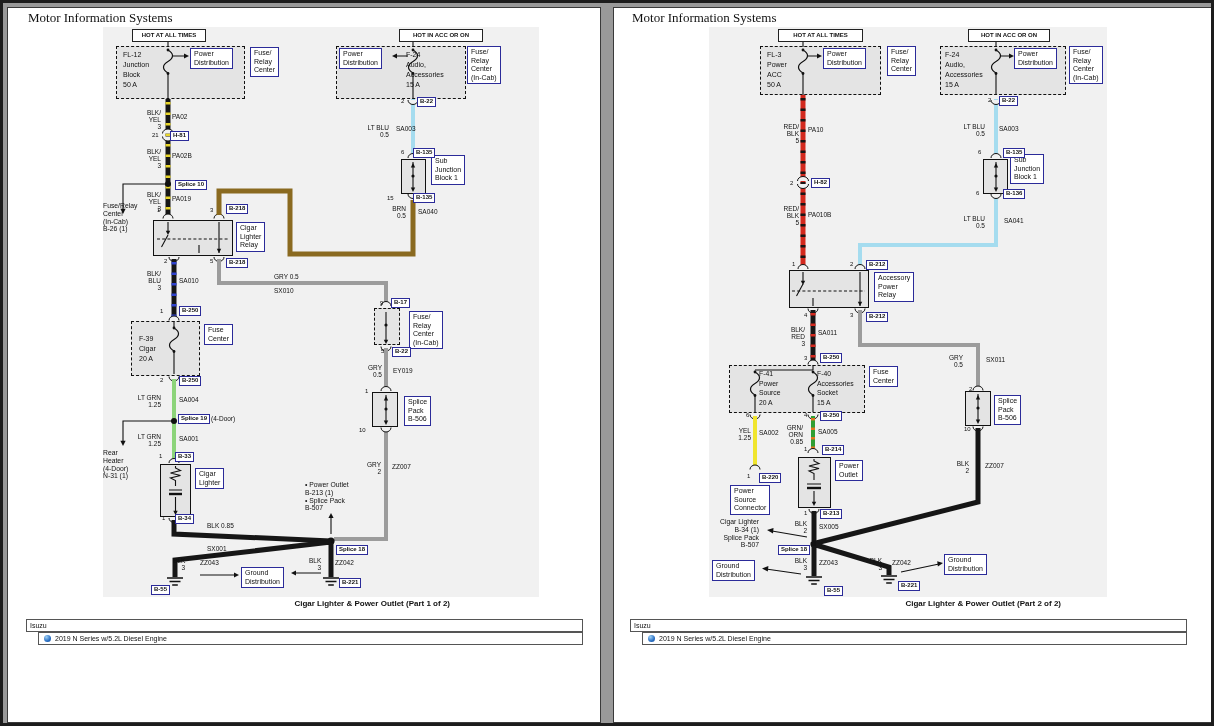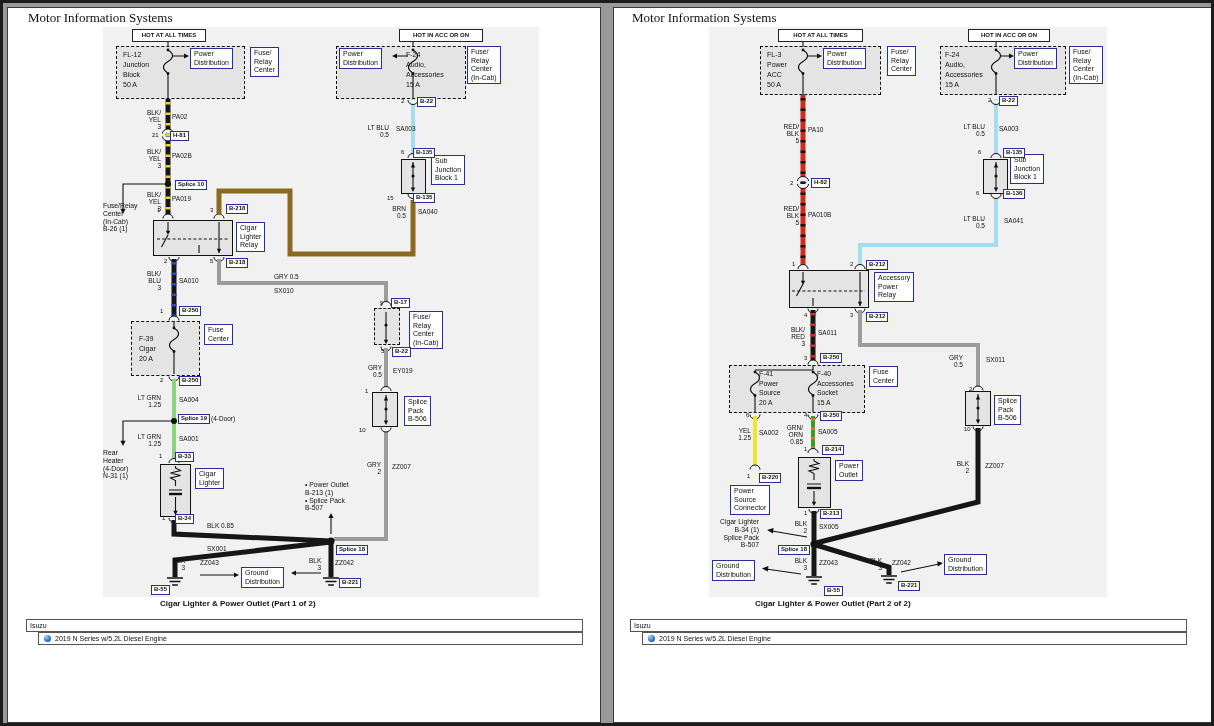--- a/index.html
+++ b/index.html
@@ -10,21 +10,21 @@
   .bn{position:absolute;background:#fff;border:1.4px solid #222;font:bold 6px/10px "Liberation Sans",sans-serif;text-align:center;box-sizing:border-box}
   .bxd{position:absolute;background:#e4e4e4;border:1.5px dashed #111;box-sizing:border-box}
   .bxs{position:absolute;background:#e4e4e4;border:1.5px solid #111;box-sizing:border-box}
   .lb{position:absolute;background:#fff;border:1.6px solid #2b2b99;padding:1px 3px;font:7px/8.6px "Liberation Sans",sans-serif;white-space:pre-line}
   .tag{position:absolute;background:#fff;border:1.2px solid #2b2b99;padding:0 2px;font:bold 6px/7.5px "Liberation Sans",sans-serif;white-space:nowrap}
   .t{position:absolute;font:6.5px/7.2px "Liberation Sans",sans-serif;white-space:pre-line}
   .ct{position:absolute;font:7px/10px "Liberation Sans",sans-serif;white-space:pre-line}
   .ct2{position:absolute;font:6.8px/9.5px "Liberation Sans",sans-serif;white-space:pre-line}
   .p{position:absolute;font:6px/6px "Liberation Sans",sans-serif}
   .note{position:absolute;font:6.8px/7.8px "Liberation Sans",sans-serif;white-space:pre-line}
-  .cap{position:absolute;font:bold 8px/10px "Liberation Sans",sans-serif;text-align:left}
+  .cap{position:absolute;font:bold 8px/10px "Liberation Sans",sans-serif;text-align:right}
   .fb{position:absolute;background:#fff;border:1px solid #555;box-sizing:border-box;font:7px/11px "Liberation Sans",sans-serif;padding-left:3px;white-space:nowrap}
   .globe{display:inline-block;width:7px;height:7px;border-radius:50%;background:radial-gradient(circle at 35% 30%,#9fd1f5,#2a6fc4 60%,#134a94);vertical-align:-1px;margin:0 4px 0 2px}
   .ta-r{text-align:right}
   svg.ov{position:absolute;left:0;top:0;pointer-events:none}
   .ln{stroke:#111;stroke-width:1.1;fill:none}
   .lnd{stroke:#111;stroke-width:1;fill:none;stroke-dasharray:3 2.2}
   .cup{fill:#f1f1f1;stroke:#111;stroke-width:1}
   .dot{fill:#111}
   .ah{fill:#111;stroke:none}
   .fz{stroke:#111;stroke-width:1.2;fill:none}
@@ -475,20 +475,20 @@
 0.5</div>
   <div class="t" style="left:1001px;top:214px">SA041</div>
   <div class="t ta-r" style="left:944px;top:351px;width:16px">GRY
 0.5</div>
   <div class="t" style="left:983px;top:353px">SX011</div>
   <div class="t ta-r" style="left:952px;top:457px;width:14px">BLK
 2</div>
   <div class="t" style="left:982px;top:459px">ZZ007</div>
 
   <div class="cap" style="left:157px;top:596px;width:290px">Cigar Lighter &amp; Power Outlet (Part 1 of 2)</div>
-  <div class="cap" style="left:752px;top:596px;width:290px">Cigar Lighter &amp; Power Outlet (Part 2 of 2)</div>
+  <div class="cap" style="left:768px;top:596px;width:290px">Cigar Lighter &amp; Power Outlet (Part 2 of 2)</div>
 
   <div class="fb" style="left:23px;top:616px;width:557px;height:13px"><span>Isuzu</span></div>
   <div class="fb" style="left:35px;top:629px;width:545px;height:13px"><span class="globe"></span><span>2019 N Series w/5.2L Diesel Engine</span></div>
   <div class="fb" style="left:627px;top:616px;width:557px;height:13px"><span>Isuzu</span></div>
   <div class="fb" style="left:639px;top:629px;width:545px;height:13px"><span class="globe"></span><span>2019 N Series w/5.2L Diesel Engine</span></div>
 
 </div>
 
 </body></html>

